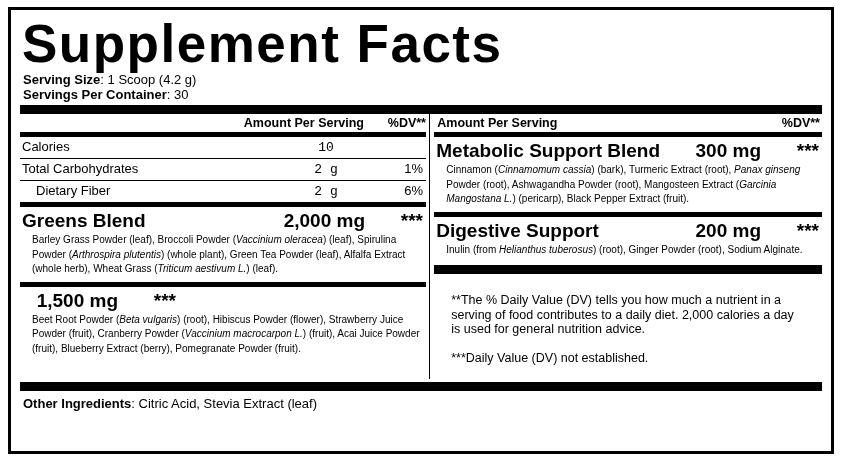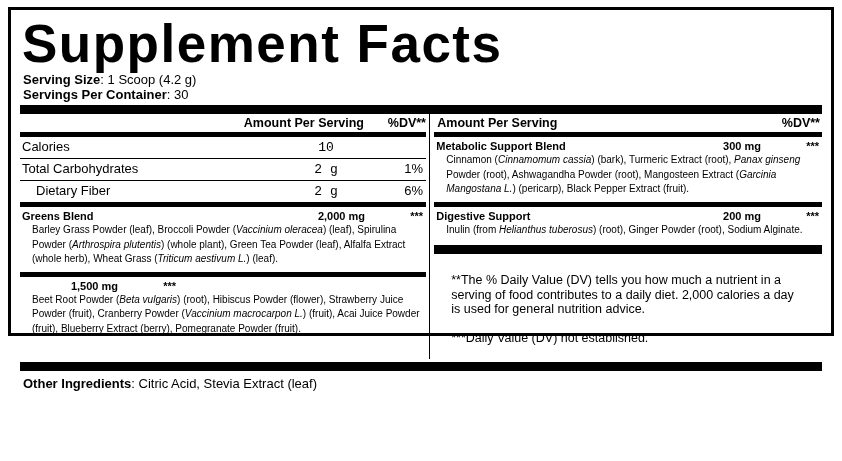--- a/index.html
+++ b/index.html
@@ -17,21 +17,21 @@
     height: 461px;
     box-sizing: border-box;
     background: #ffffff;
     overflow: hidden;
   }
   .frame {
     position: absolute;
     left: 8px;
     top: 7px;
     width: 826px;
-    height: 329px;
+    height: 447px;
     box-sizing: border-box;
     border: 3px solid #000;
     background: #fff;
   }
   .inner {
     position: absolute;
     left: 9px;
     top: 7px;
     right: 9px;
     bottom: 5px;
@@ -108,21 +108,21 @@
     padding: 2px 0 2px 2px;
   }
   .row .nm { flex: 1 1 auto; }
   .row .amt { width: 78px; text-align: center; font-family: Liberation Mono, monospace; }
   .row .pdv { width: 58px; text-align: right; padding-right: 3px;}
   .row.indent .nm { padding-left: 14px; }
 
   .blend-head {
     display: flex;
     align-items: baseline;
-    font-size: 11px;
+    font-size: 19px;
     font-weight: bold;
     padding: 3px 0 1px 2px;
   }
   .blend-head .nm { flex: 1 1 auto; }
   .blend-head .amt { width: 96px; text-align: right; }
   .blend-head .pdv { width: 58px; text-align: right; padding-right: 3px; }
 
   .blend-body {
     font-size: 10px;
     line-height: 14.5px;

